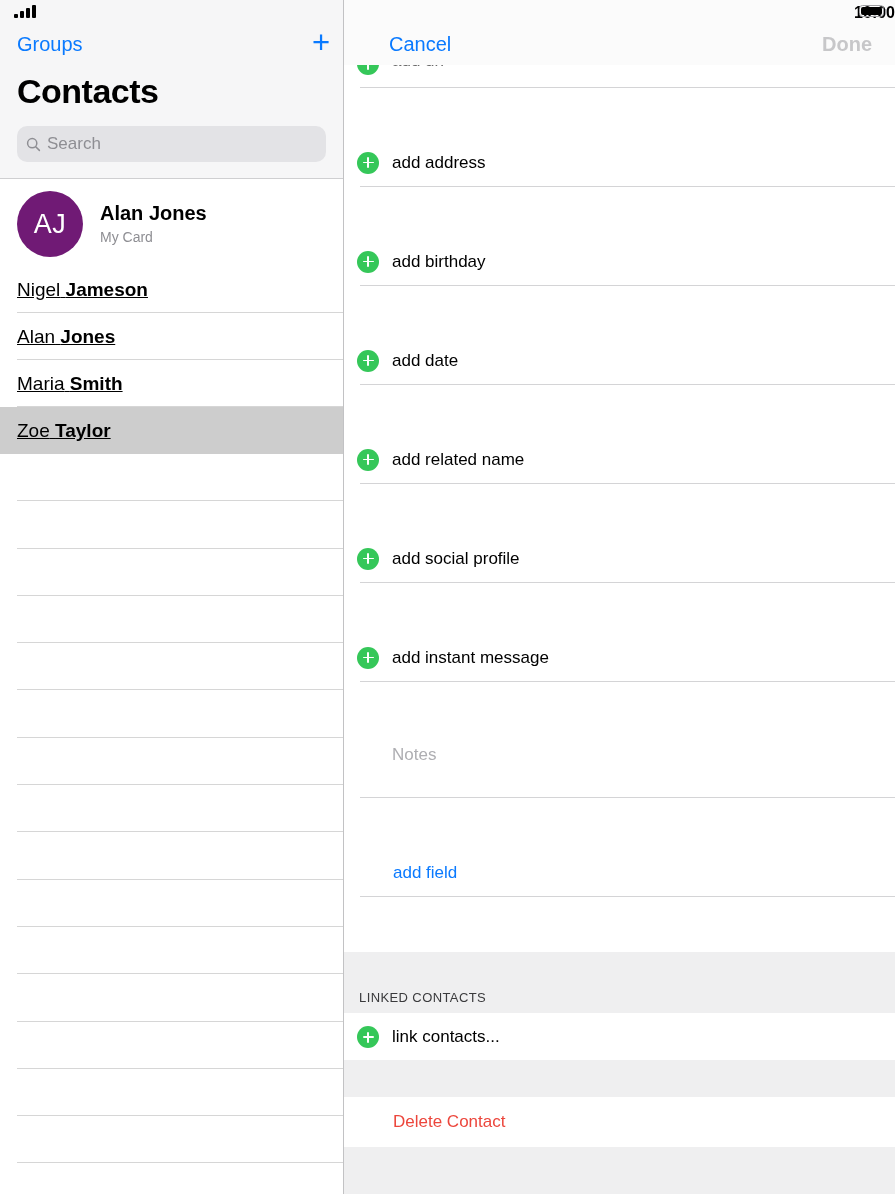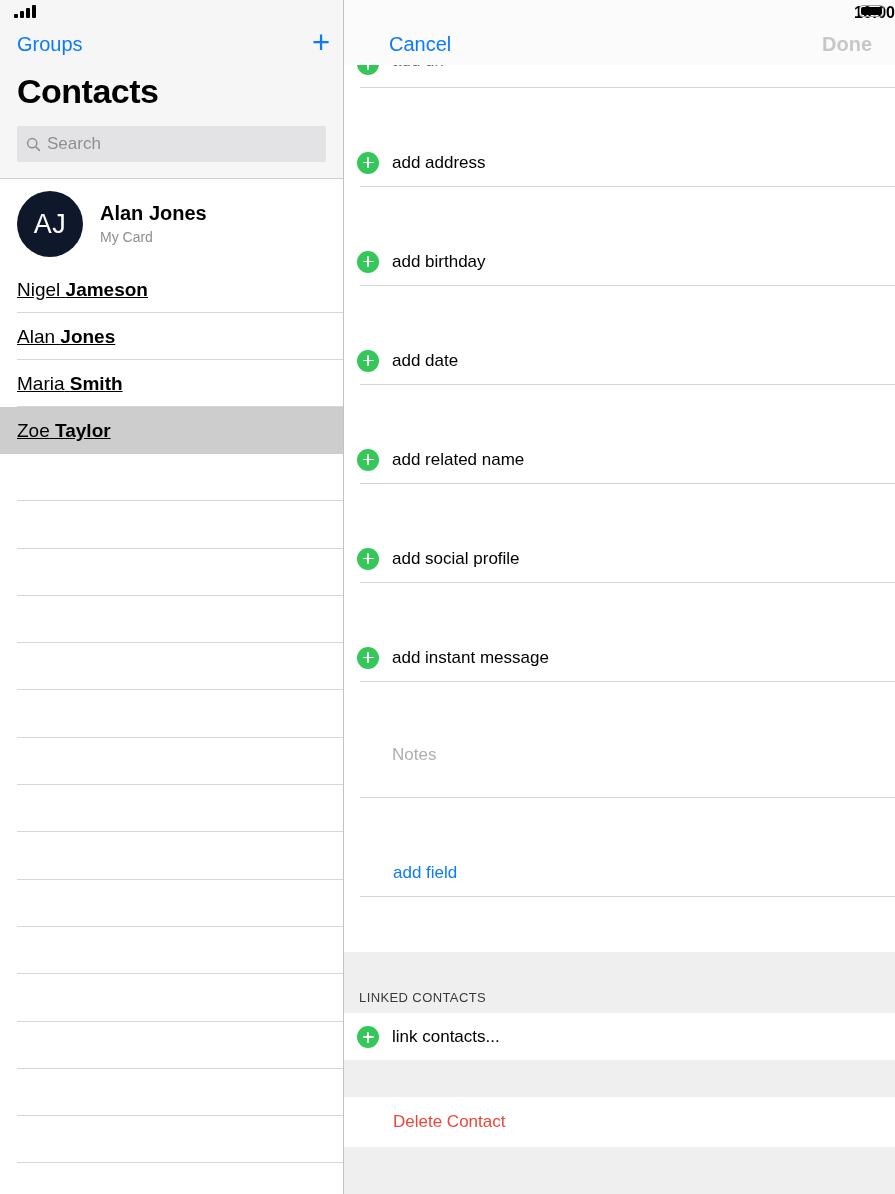--- a/index.html
+++ b/index.html
@@ -21,26 +21,26 @@
   .battery { position:absolute; right:11px; top:5px; width:25px; height:12px; border:1px solid #9d9da1; border-radius:3.5px; }
   .battery .fill { position:absolute; inset:1px; background:#000; border-radius:2px; }
   .battery:after { content:""; position:absolute; right:-4px; top:3px; width:2px; height:5px; background:#9d9da1; border-radius:0 2px 2px 0; }
 
   
   .sidebar { position:absolute; left:0; top:0; width:344px; height:1194px; background:#fff; border-right:1px solid #c2c2c4; }
   .sb-header { position:absolute; left:0; top:0; right:0; height:179px; background:#f6f6f7; border-bottom:1px solid #cfcfd1; }
   .groups { position:absolute; left:17px; top:33px; font-size:20px; color:var(--accent-blue); cursor:pointer; }
   .add-contact { position:absolute; right:13px; top:26px; font-size:31px; font-weight:300; color:var(--accent-blue); line-height:34px; cursor:pointer; }
   .sb-title { position:absolute; left:17px; top:72px; font-size:34px; font-weight:700; letter-spacing:-0.5px; color:#000; }
-  .search { position:absolute; left:17px; top:126px; width:309px; height:36px; background:#e3e3e6; border-radius:2px; display:flex; align-items:center; padding-left:9px; }
+  .search { position:absolute; left:17px; top:126px; width:309px; height:36px; background:#e3e3e6; border-radius:10px; display:flex; align-items:center; padding-left:9px; }
   .search svg { flex:0 0 auto; }
   .search .ph { margin-left:6px; font-size:17px; color:var(--muted-gray); }
 
   .my-card { position:absolute; left:0; top:179px; right:0; height:87px; background:#fff; }
-  .avatar { position:absolute; left:17px; top:12px; width:66px; height:66px; border-radius:50%; background:#0f172a; color:#fff; font-size:27px; display:flex; align-items:center; justify-content:center; letter-spacing:0.5px; }
+  .avatar { position:absolute; left:17px; top:12px; width:66px; height:66px; border-radius:50%; background:#701a75; color:#fff; font-size:27px; display:flex; align-items:center; justify-content:center; letter-spacing:0.5px; }
   .mc-name { position:absolute; left:100px; top:23px; font-size:20px; font-weight:700; color:#000; }
   .mc-sub  { position:absolute; left:100px; top:50px; font-size:14px; color:var(--muted-gray); }
 
   .contact-list { position:absolute; left:0; top:266px; right:0; }
   .contact-row { position:relative; height:47px; line-height:47px; padding-left:17px; font-size:19px; color:#000; background:#fff; cursor:pointer;text-decoration:underline; }
   .contact-row .ln { font-weight:700; }
   .contact-row:not(.selected):after { content:""; position:absolute; left:17px; right:0; bottom:0; height:1px; background:#d6d6d6; }
   .contact-row.selected { background:var(--selected-gray); }
   .empty-rows { position:absolute; left:17px; right:0; top:454px; bottom:0;
     background:repeating-linear-gradient(to bottom, transparent 0 46.3px, #d6d6d6 46.3px 47.3px); }

